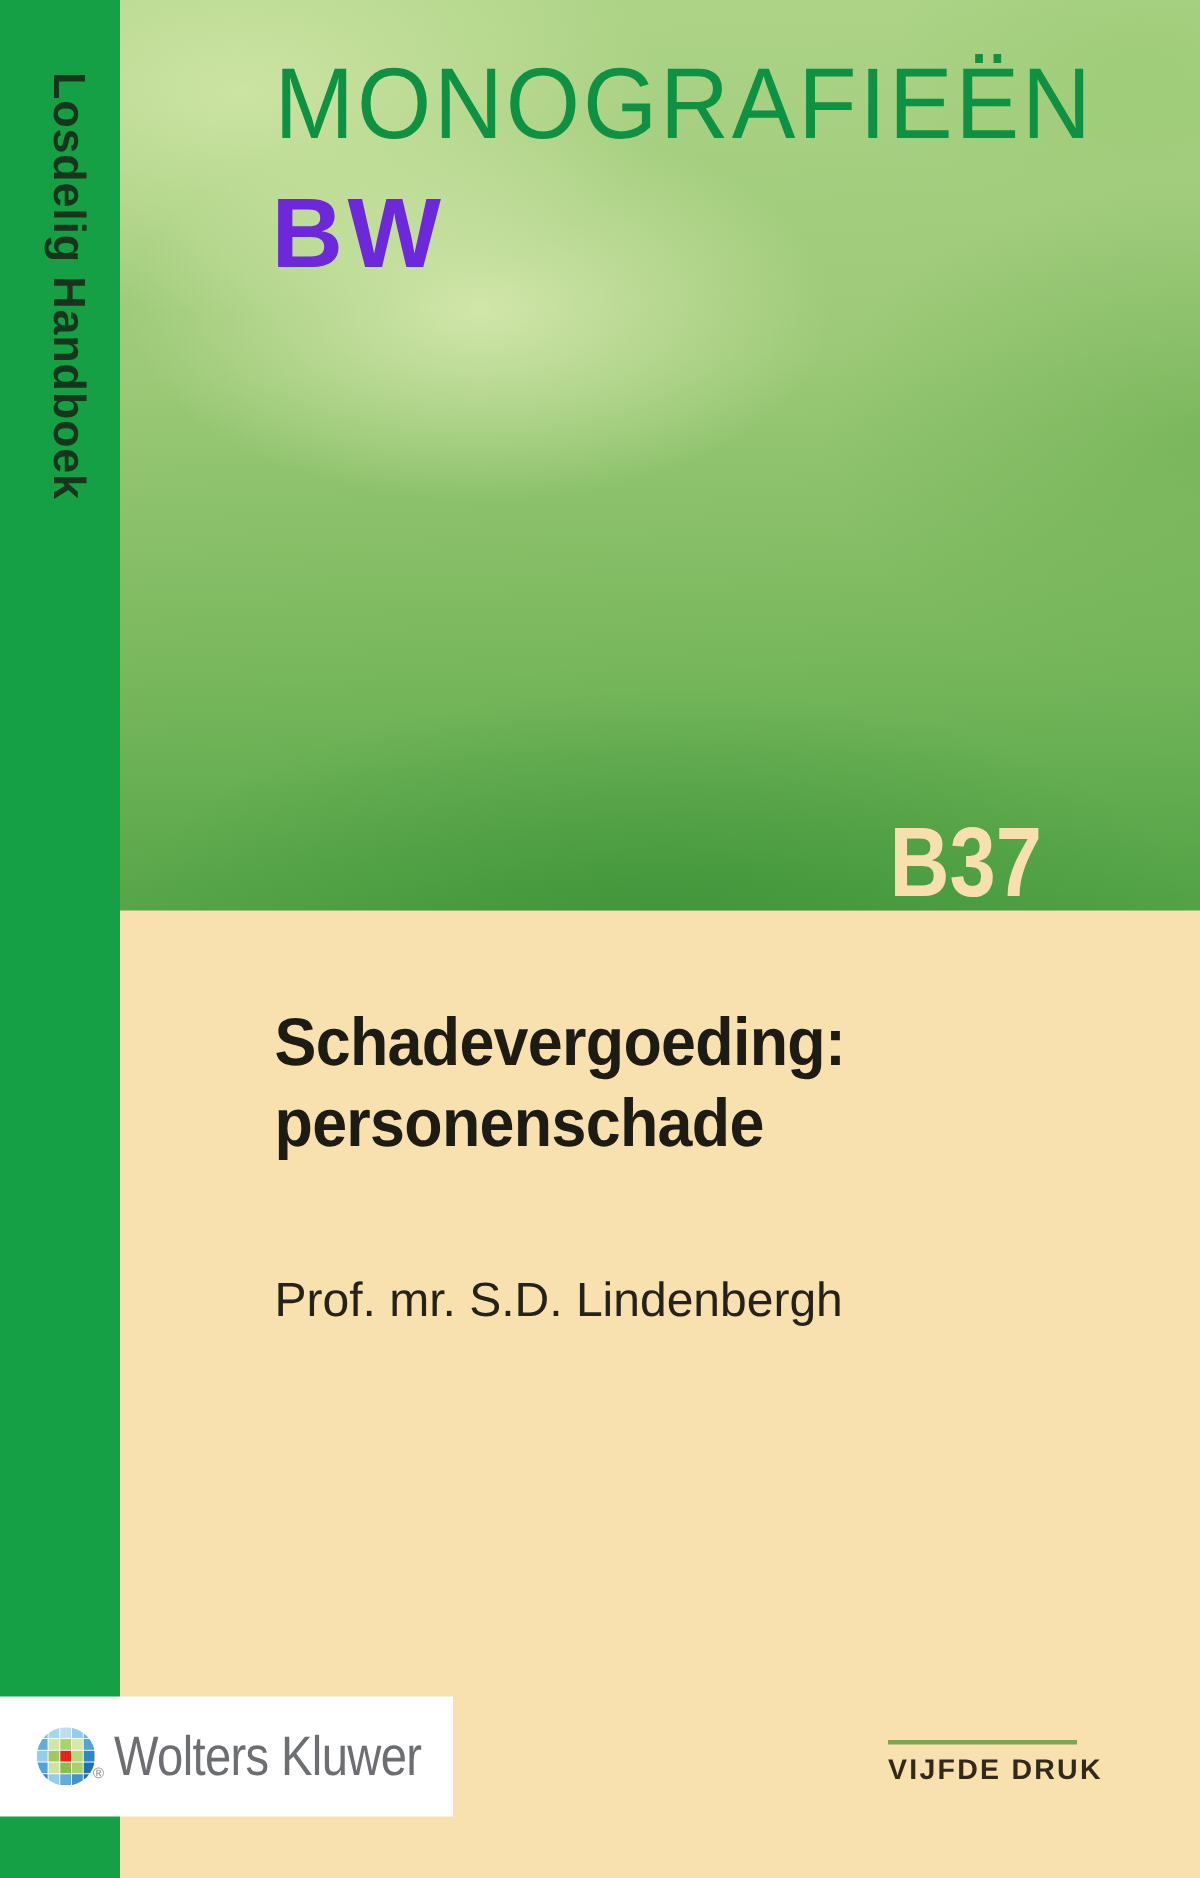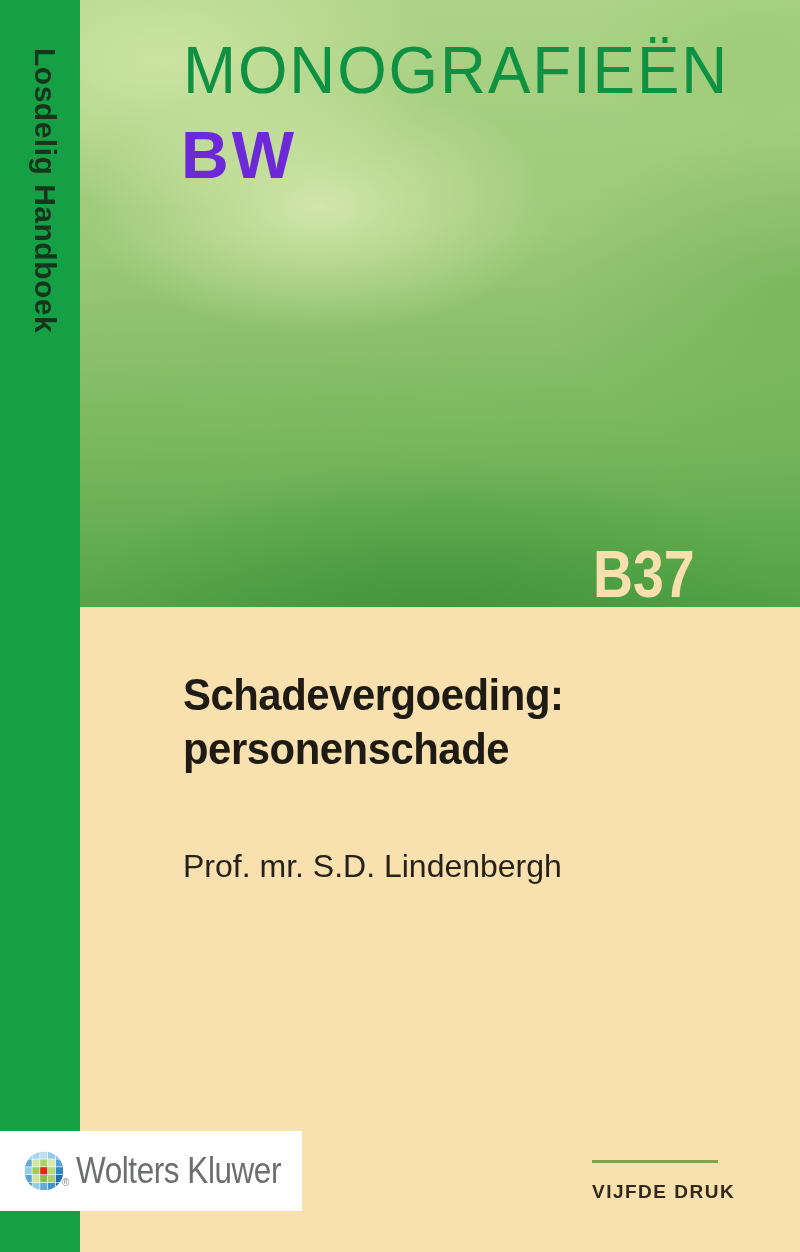--- a/index.html
+++ b/index.html
@@ -70,21 +70,21 @@
   }
   #publisher-name{
     position:absolute; left:76px; top:20px;
     font-size:37px; line-height:40px; color:#6d6e71;
     transform-origin:0 0; transform:scaleX(0.85);
     letter-spacing:-0.5px; white-space:nowrap;
   }
   #edition-block{ position:absolute; left:592px; top:1160px; z-index:2; }
   #edition-rule{ width:126px; height:3px; background:#7aa84f; }
   #edition-label{
-    margin-top:18px; font-size:19px; font-weight:bold; letter-spacing:1.5px;
+    margin-top:7px; font-size:19px; font-weight:bold; letter-spacing:1.5px;
     color:#32291a; white-space:nowrap;
   }
 </style>
 </head>
 <body>
 
 <div id="book-cover">
 
   <div id="green-header"></div>
 

